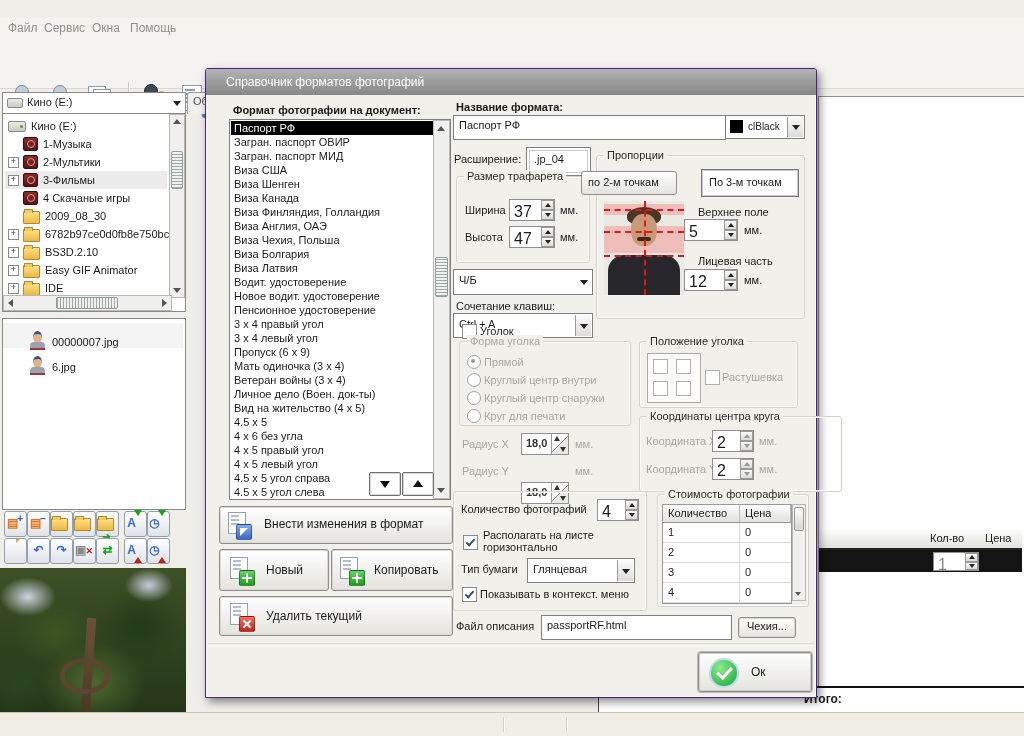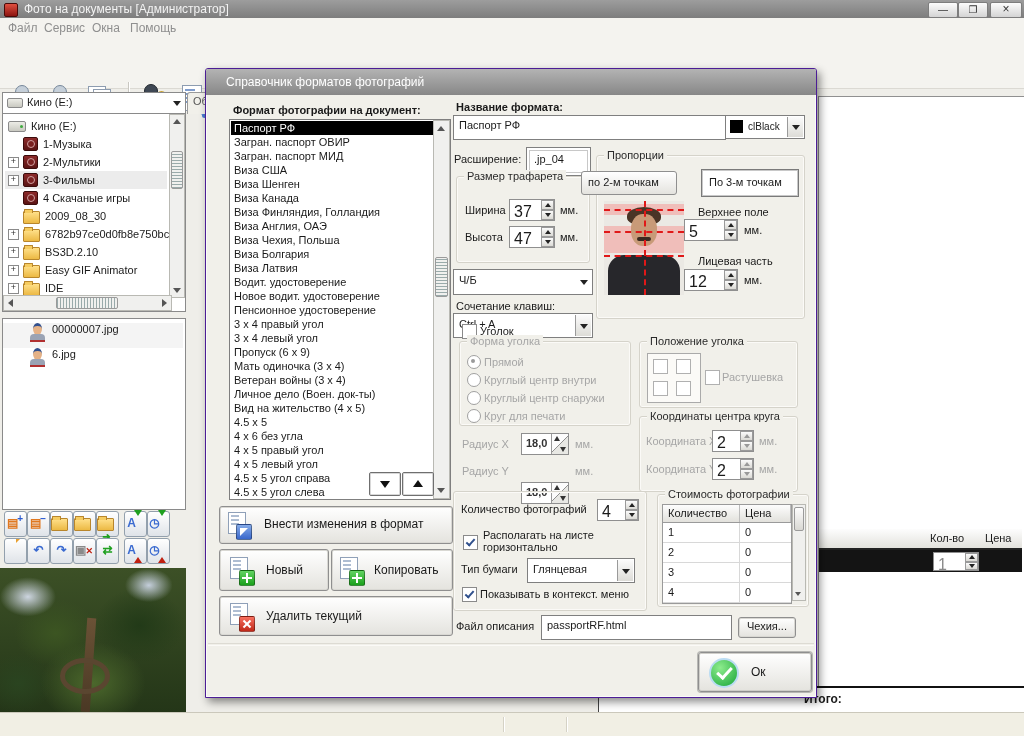--- a/index.html
+++ b/index.html
@@ -70,21 +70,21 @@
   .texp{width:9px;height:9px;border:1px solid #8a8a8a;background:#fff;font-size:9px;line-height:7px;text-align:center;color:#333;margin-right:4px;flex:0 0 auto;}
   .texp.hid{visibility:hidden;}
   .tic{flex:0 0 auto;margin-right:5px;position:relative;}
   .ic-drive{width:16px;height:9px;background:linear-gradient(#ececе6,#c9c9c1);background:linear-gradient(#ececE6,#c9c9c1);border:1px solid #8a8a8a;border-radius:2px;}
   .ic-drive::after{content:'';position:absolute;right:2px;top:3px;width:3px;height:3px;border-radius:50%;background:#3faa3f;}
   .ic-movie{width:13px;height:12px;background:linear-gradient(#8c2a2a,#5a1414);border:1px solid #3c0c0c;border-radius:2px;}
   .ic-movie::after{content:'';position:absolute;left:3px;top:2px;width:6px;height:6px;border-radius:50%;border:1px solid #d0a0a0;background:#7a2020;}
   .ic-folder{width:15px;height:11px;background:linear-gradient(#ffe08a,#ecb944);border:1px solid #b8862c;border-radius:1px;margin-top:2px;}
   .ic-folder::before{content:'';position:absolute;left:0;top:-3px;width:7px;height:3px;background:#f6cc60;border:1px solid #b8862c;border-bottom:none;border-radius:1px 1px 0 0;}
   .tlabel{white-space:nowrap;}
-  .frow{display:flex;align-items:flex-start;height:25px;padding-left:26px;}
+  .frow{display:flex;align-items:flex-end;height:25px;padding-left:26px;}
   .fp{position:relative;width:17px;height:17px;margin-right:6px;flex:0 0 auto;}
   .fp::before{content:'';position:absolute;left:4px;top:0;width:9px;height:9px;border-radius:50%;background:#e5b287;border-top:3px solid #31508e;}
   .fp::after{content:'';position:absolute;left:1px;top:11px;width:15px;height:6px;border-radius:4px 4px 0 0;background:#9aa3b4;border-bottom:2px solid #b03030;}
   .scroll{background:#f0f0ee;border:1px solid #b9b9b3;}
   .sthumb{position:absolute;background:linear-gradient(#fdfdfd,#d9d8d3);border:1px solid #9a9a9a;border-radius:2px;}
   .grip{background:repeating-linear-gradient(90deg,#9aa 0 1px,transparent 1px 3px);}
   .gripv{background:repeating-linear-gradient(0deg,#9aa 0 1px,transparent 1px 3px);}
   .sarrow{position:absolute;width:0;height:0;}
   .mbtn{position:absolute;width:21px;height:24px;background:linear-gradient(#ffffff,#dfe3e8);border:1px solid #93a0ad;border-radius:3px;text-align:center;}
   .mbtn span{position:relative;top:4px;font-size:12px;font-weight:bold;}
@@ -118,27 +118,20 @@
   .body{position:absolute;left:50%;margin-left:-36px;bottom:0;width:72px;height:40px;background:#27272b;border-radius:16px 16px 0 0;}
   .okc{position:absolute;width:26px;height:26px;border-radius:50%;background:radial-gradient(circle at 35% 30%,#8dec8d,#18a537);border:2px solid #badcf2;}
   .okc::after{content:'';position:absolute;left:6px;top:7px;width:12px;height:6px;border-left:3px solid #fff;border-bottom:3px solid #fff;transform:rotate(-48deg);}
   .etch{border-top:1px solid #dddbd3;box-shadow:0 1px 0 #fbfaf7;}
 </style>
 </head>
 <body>
 
 <div id="screen">
 
-  <div class="r titlebar">
-    <div class="r appico"></div>
-    <div class="r ttext">Фото на документы  [Администратор]</div>
-    <div class="r wbtn" style="left:928px;width:28px;">—</div>
-    <div class="r wbtn" style="left:958px;width:28px;">❐</div>
-    <div class="r wbtn" style="left:990px;width:30px;font-size:12px;line-height:12px;">×</div>
-  </div>
 
   <div class="r menubar">
     <div class="r mitem" style="left:8px;">Файл</div>
     <div class="r mitem" style="left:44px;">Сервис</div>
     <div class="r mitem" style="left:92px;">Окна</div>
     <div class="r mitem" style="left:130px;">Помощь</div>
   </div>
 
   <div class="r toolbar">
     <div class="r tbi" style="left:8px;">
@@ -564,21 +557,21 @@
       <span class="gtitle glabel">Положение уголка</span>
     </div>
     <div class="r" style="left:441px;top:284px;width:52px;height:48px;border:1px solid #aaa;background:#fbfaf7;"></div>
     <div class="r check gray" style="left:447px;top:290px;"></div>
     <div class="r check gray" style="left:470px;top:290px;"></div>
     <div class="r check gray" style="left:447px;top:312px;"></div>
     <div class="r check gray" style="left:470px;top:312px;"></div>
     <div class="r check gray" style="left:499px;top:301px;"></div>
     <div class="r lbl gray-t" style="left:516px;top:302px;">Растушевка</div>
 
-    <div class="r groupbox" style="left:433px;top:347px;width:157px;height:74px;">
+    <div class="r groupbox" style="left:433px;top:347px;width:157px;height:74px;padding-left:44px;">
       <span class="gtitle glabel">Координаты центра круга</span>
     </div>
     <div class="r lbl gray-t" style="left:440px;top:366px;">Координата X</div>
     <div class="r spin dis" style="left:506px;top:361px;width:40px;height:20px;">
       <div class="val">2</div>
       <div class="btns">
           <div class="sb up"></div>
           <div class="sb dn"></div>
         </div>
     </div>

